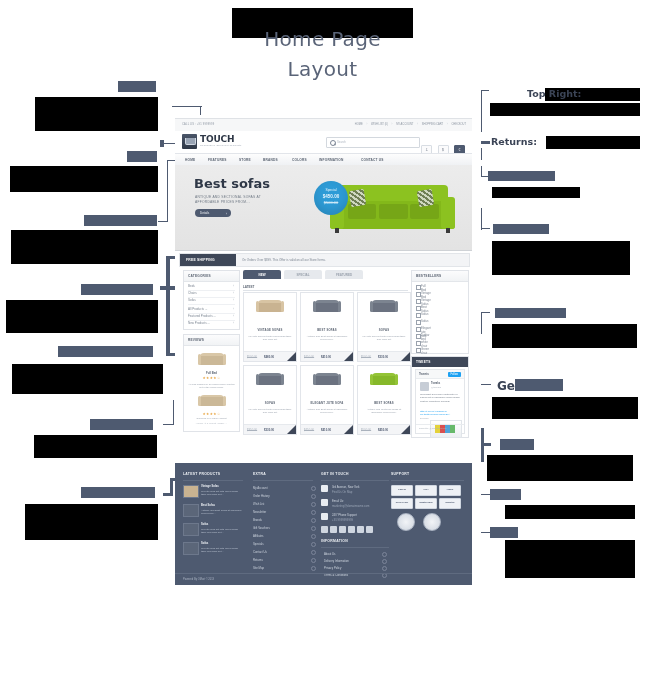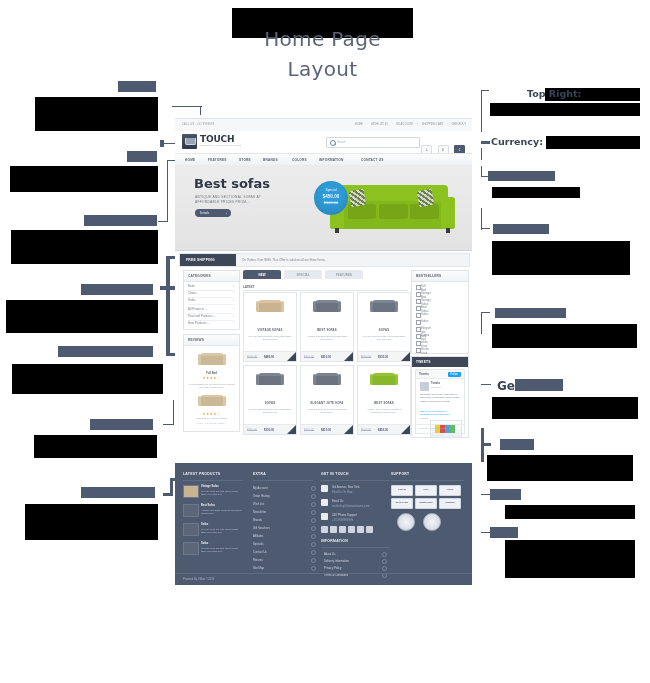--- a/index.html
+++ b/index.html
@@ -172,21 +172,21 @@
   <div class="lead" style="left:163px;top:493px;width:10px;height:3px;"></div>
   <div class="lead" style="left:170px;top:478px;width:12px;height:3px;"></div>
 
   <div class="ann-block" style="left:545px;top:88px;width:95px;height:13px;"></div>
   <div class="ann-block" style="left:490px;top:103px;width:150px;height:13px;"></div>
   <div class="ann-label" style="left:491px;top:88px;font-size:9.5px;margin-left:36px;">Top Right:</div>
   <div class="lead" style="left:481px;top:90px;width:1.4px;height:42px;"></div>
   <div class="lead" style="left:481px;top:90px;width:8px;height:1.4px;"></div>
 
   <div class="ann-block" style="left:546px;top:136px;width:94px;height:13px;"></div>
-  <div class="ann-label" style="left:491px;top:136px;font-size:9.5px;">Currency:</div>
+  <div class="ann-label" style="left:491px;top:136px;font-size:9.5px;">Returns:</div>
   <div class="lead" style="left:481px;top:141px;width:9px;height:3px;"></div>
   <div class="lead" style="left:481px;top:148px;width:1.4px;height:12px;"></div>
 
   <div class="ann-bar" style="left:488px;top:171px;width:67px;height:10px;"></div>
   <div class="ann-block" style="left:492px;top:187px;width:88px;height:11px;"></div>
   <div class="lead" style="left:481px;top:176px;width:8px;height:1.4px;"></div>
   <div class="lead" style="left:481px;top:166px;width:1.4px;height:11px;"></div>
 
   <div class="ann-bar" style="left:493px;top:224px;width:56px;height:10px;"></div>
   <div class="ann-block" style="left:492px;top:241px;width:138px;height:34px;"></div>

